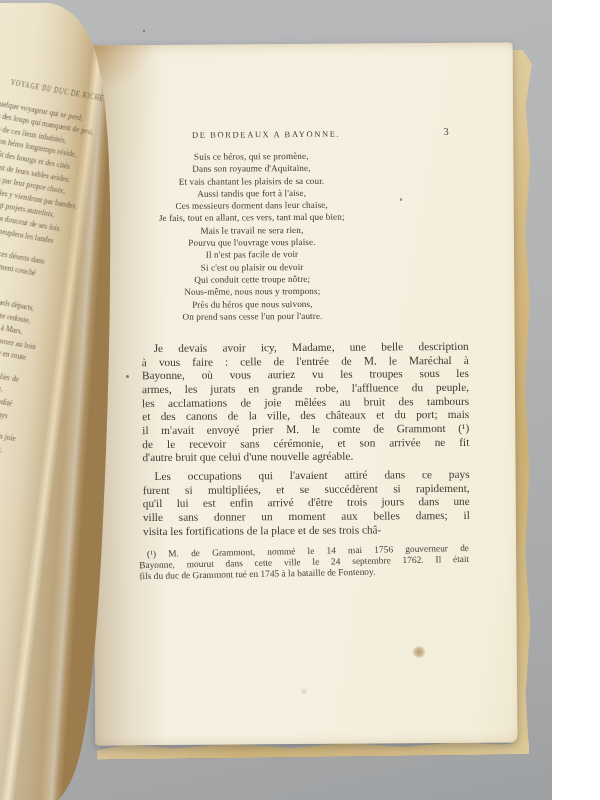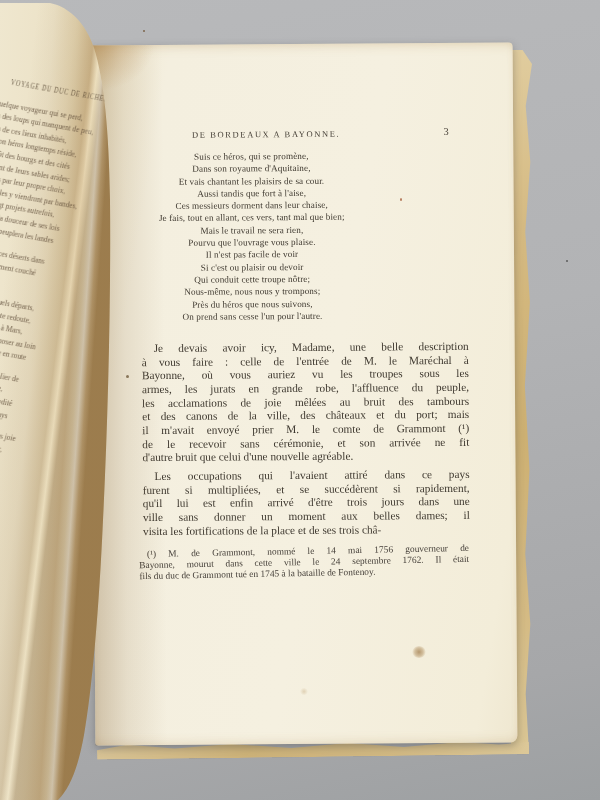--- a/index.html
+++ b/index.html
@@ -1,17 +1,17 @@
 <!DOCTYPE html>
 <html><head>
 <meta charset="utf-8">
 <style>
   html,body{margin:0;padding:0;}
   body{width:600px;height:800px;font-family:"Liberation Serif","DejaVu Serif",serif;}
-  .stage{position:relative;width:600px;height:800px;overflow:hidden;
+  .stage{position:relative;width:552px;height:800px;overflow:hidden;
          background:linear-gradient(168deg,#b8b9bb 0%,#b2b3b5 45%,#a6a7a9 85%,#9da0a2 100%);}
 
   
   .fore-edge{position:absolute;left:511px;top:50px;width:21px;height:700px;z-index:1;
     background:linear-gradient(180deg,#e0cc9e 0%,#d5ba82 25%,#cdb072 55%,#d4ba83 80%,#dbc795 100%);
     clip-path:polygon(0 0,55% 0,100% 2%,70% 8%,92% 16%,68% 26%,90% 36%,66% 48%,88% 60%,68% 72%,92% 82%,70% 92%,85% 100%,0 100%);
     box-shadow:3px 3px 8px rgba(80,80,82,.45);}
   .bottom-edge{position:absolute;left:97px;top:740px;width:432px;height:17px;z-index:1;
     transform:rotate(-0.7deg);
     background:linear-gradient(90deg,#d8c395 0%,#cdb278 35%,#d2b983 70%,#dcc898 100%);

